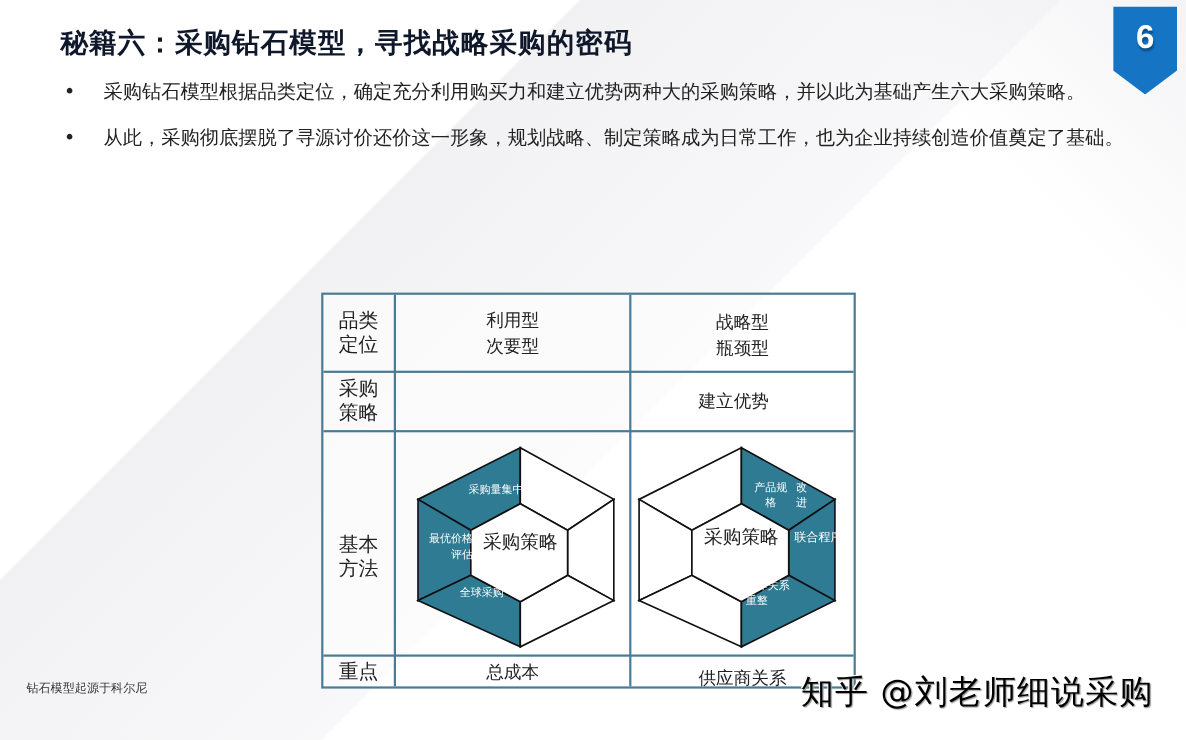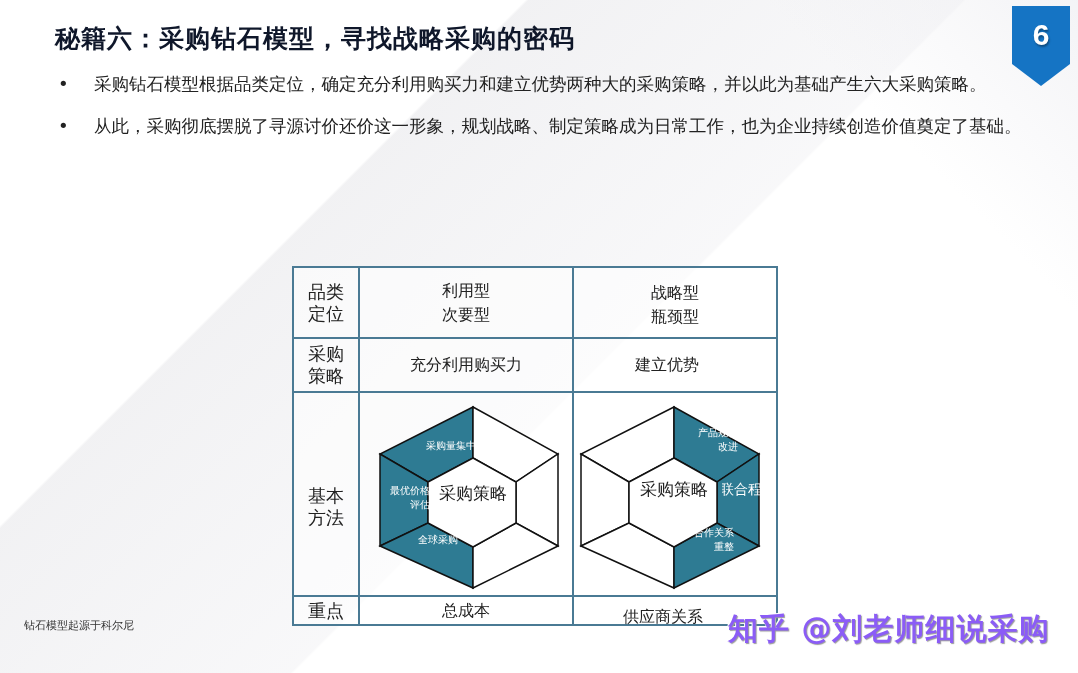--- a/index.html
+++ b/index.html
@@ -38,22 +38,22 @@
   }
   .hline { position:absolute; left:0; right:0; height:0; border-top:2px solid #4a7a94; }
   .vline { position:absolute; top:0; bottom:0; width:0; border-left:2px solid #4a7a94; }
   .cell {
     position:absolute; display:flex; align-items:center; justify-content:center;
     text-align:center; color:#222; font-size:16px; line-height:24px;
   }
   .cell.small { font-size:18px; line-height:22px; }
   .hex { position:absolute; }
   .watermark {
-    position:absolute; left:728px; top:609px; font-size:30px; color:#8b5cf6;
-    text-shadow:1px 1px 1px #9a9a9a, -1px -1px 0 #ffffff; letter-spacing:1px;font-weight:bold;
+    position:absolute; left:728px; top:609px; font-size:30px; color:#000000;
+    text-shadow:1px 1px 1px #9a9a9a, -1px -1px 0 #ffffff; letter-spacing:1px;
   }
   .footnote { position:absolute; left:24px; top:618px; font-size:11px; color:#333; }
 </style>
 </head>
 <body>
 
 <div class="bg-stripe"></div>
 <div class="bg-stripe2"></div>
 
 <div class="title">秘籍六：采购钻石模型，寻找战略采购的密码</div>
@@ -94,21 +94,20 @@
   </div>
   <div class="cell small" style="left:0;top:71px;width:64px;height:52px;flex-direction:column">
     <span>采购</span>
     <span>策略</span>
   </div>
 
   <div class="cell" style="left:280px;top:2px;width:202px;height:69px;flex-direction:column">
     <span>战略型</span>
     <span>瓶颈型</span>
   </div>
-  <div class="cell" style="left:66px;top:71px;width:212px;height:52px">充分利用购买力</div>
   <div class="cell" style="left:280px;top:71px;width:186px;height:52px">建立优势</div>
 
   <div class="cell small" style="left:0;top:138px;width:64px;height:202px;flex-direction:column">
     <span>基本</span>
     <span>方法</span>
   </div>
 
   <svg class="hex" style="left:82px;top:134px" width="190" height="190" viewBox="0 0 190 190">
 
     <polygon points="97,5 4,52 52,80 97,56" fill="#2e7b93" stroke="#111" stroke-width="1.5"></polygon>
@@ -129,33 +128,33 @@
 
   <svg class="hex" style="left:283px;top:134px" width="190" height="190" viewBox="0 0 190 190">
     <polygon points="97,5 4,52 52,80 97,56" fill="#fff" stroke="#111" stroke-width="1.5"></polygon>
     <polygon points="4,52 4,144 52,121 52,80" fill="#fff" stroke="#111" stroke-width="1.5"></polygon>
     <polygon points="4,144 97,186 97,145 52,121" fill="#fff" stroke="#111" stroke-width="1.5"></polygon>
     <polygon points="97,5 182,52 140,80 97,56" fill="#2e7b93" stroke="#111" stroke-width="1.5"></polygon>
     <polygon points="182,52 182,144 140,121 140,80" fill="#2e7b93" stroke="#111" stroke-width="1.5"></polygon>
     <polygon points="182,144 97,186 97,145 140,121" fill="#2e7b93" stroke="#111" stroke-width="1.5"></polygon>
     <polygon points="97,56 140,80 140,121 97,145 52,121 52,80" fill="#fff" stroke="#111" stroke-width="1.5"></polygon>
   </svg>
-  <div class="cell" style="left:388px;top:156px;width:56px;height:32px;font-size:10px;line-height:14px;color:#fff;flex-direction:column;align-items:flex-end">
+  <div class="cell" style="left:388px;top:169px;width:56px;height:32px;font-size:10px;line-height:14px;color:#fff;flex-direction:row;align-items:flex-start">
     <span>产品规格</span>
     <span>改进</span>
   </div>
-  <div class="cell" style="left:428px;top:212px;width:52px;height:32px;font-size:14px;line-height:14px;color:#fff;flex-direction:column;align-items:center;overflow:hidden;white-space:nowrap">
+  <div class="cell" style="left:428px;top:212px;width:52px;height:32px;font-size:11px;line-height:14px;color:#fff;flex-direction:column;align-items:flex-start;overflow:hidden;white-space:nowrap">
     <span>联合程序</span>
     <span style="visibility:hidden">改进</span>
   </div>
-  <div class="cell" style="left:384px;top:256px;width:56px;height:32px;font-size:10px;line-height:14px;color:#fff;flex-direction:column;align-items:flex-end">
+  <div class="cell" style="left:384px;top:256px;width:56px;height:32px;font-size:10px;line-height:14px;color:#fff;flex-direction:column;align-items:flex-start">
     <span>合作关系</span>
     <span>重整</span>
   </div>
   <div class="cell" style="left:335px;top:208px;width:90px;height:26px;font-size:17px">采购策略</div>
 
   <div class="cell small" style="left:0;top:329px;width:64px;height:27px">重点</div>
   <div class="cell" style="left:66px;top:329px;width:212px;height:27px">总成本</div>
-  <div class="cell" style="left:268px;top:329px;width:202px;height:40px">供应商关系</div>
+  <div class="cell" style="left:280px;top:329px;width:202px;height:40px">供应商关系</div>
 </div>
 
 <div class="watermark">知乎 @刘老师细说采购</div>
 <div class="footnote">钻石模型起源于科尔尼</div>
 
 </body></html>

